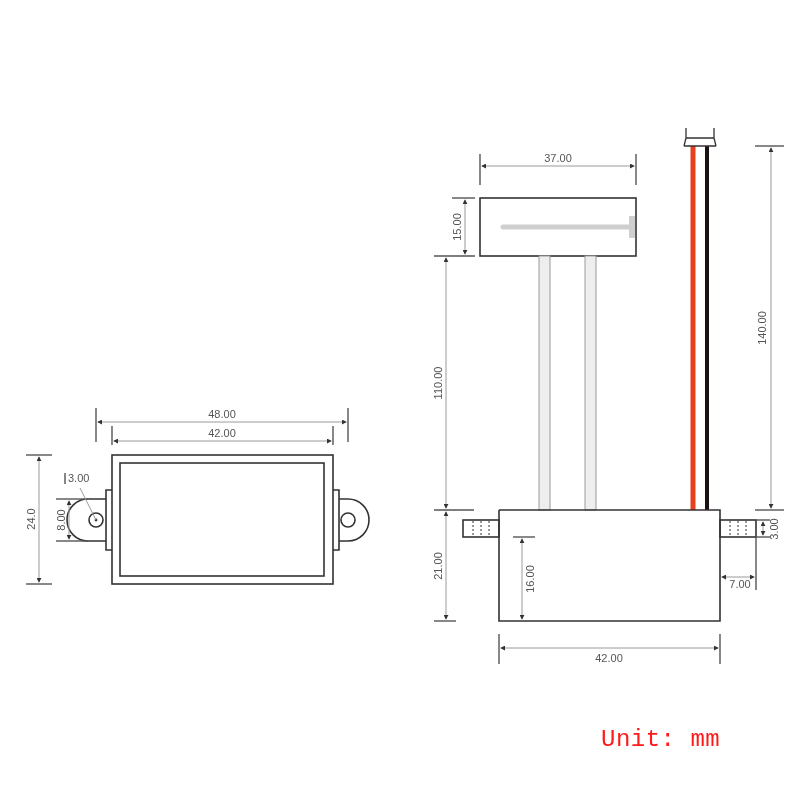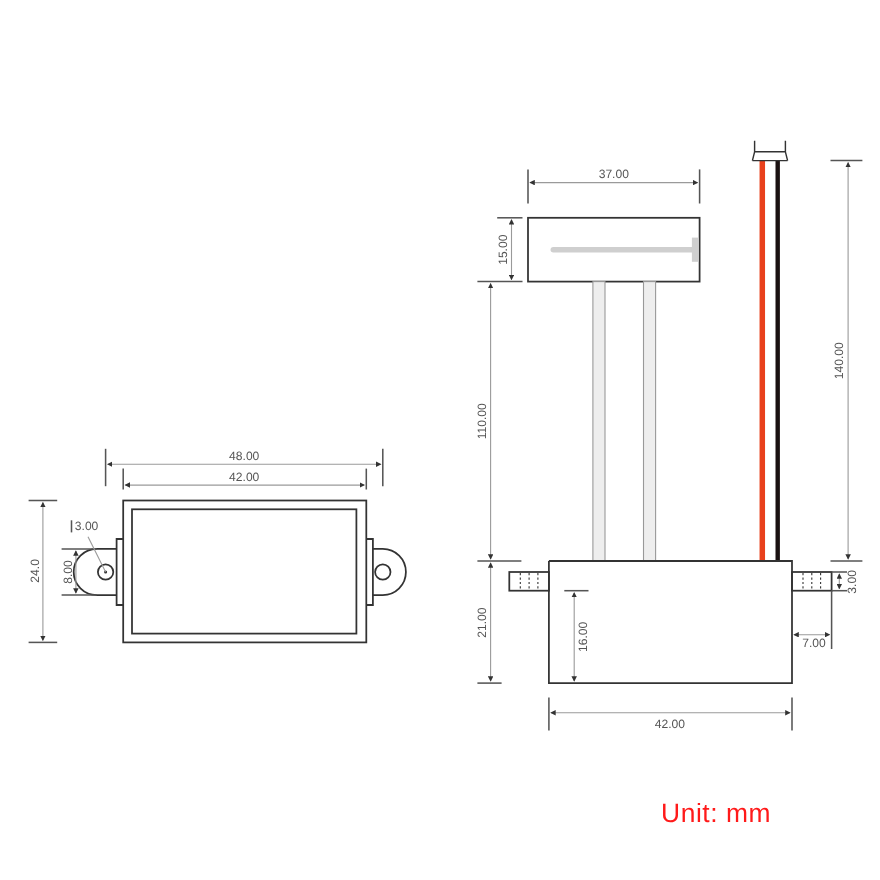--- a/index.html
+++ b/index.html
@@ -3,21 +3,21 @@
   <meta charset="utf-8">
   <style>
     html, body { margin: 0; padding: 0; background: #ffffff; }
     body { width: 800px; height: 800px; position: relative; overflow: hidden; font-family: "Liberation Sans", sans-serif; }
     #drawing { position: absolute; left: 0; top: 0; width: 800px; height: 800px; }
     .outline { fill: none; stroke: #333333; stroke-width: 1.6; }
     .dim { fill: none; stroke: #9a9a9a; stroke-width: 1; }
     .ext { fill: none; stroke: #555555; stroke-width: 1.4; }
     .dimtext { font-family: "Liberation Sans", sans-serif; font-size: 11px; fill: #555555; }
     .pin { fill: #eeeeee; stroke: #999999; stroke-width: 1; }
-    .unit-label { position: absolute; left: 601px; top: 726px; font-family: Liberation Sans, sans-serif; font-size: 24px; color: #ff1a1a; letter-spacing: 0.5px; }
+    .unit-label { position: absolute; left: 601px; top: 726px; font-family: Liberation Mono, monospace; font-size: 24px; color: #ff1a1a; letter-spacing: 0.5px; }
   </style>
 </head>
 <body>
 
 <svg id="drawing" viewBox="0 0 800 800" xmlns="http://www.w3.org/2000/svg">
   <defs>
     <marker id="arr" viewBox="0 0 6 6" refX="5" refY="3" markerWidth="5" markerHeight="5" orient="auto-start-reverse">
       <path d="M0,0 L6,3 L0,6 z" fill="#333333"></path>
     </marker>
   </defs>

